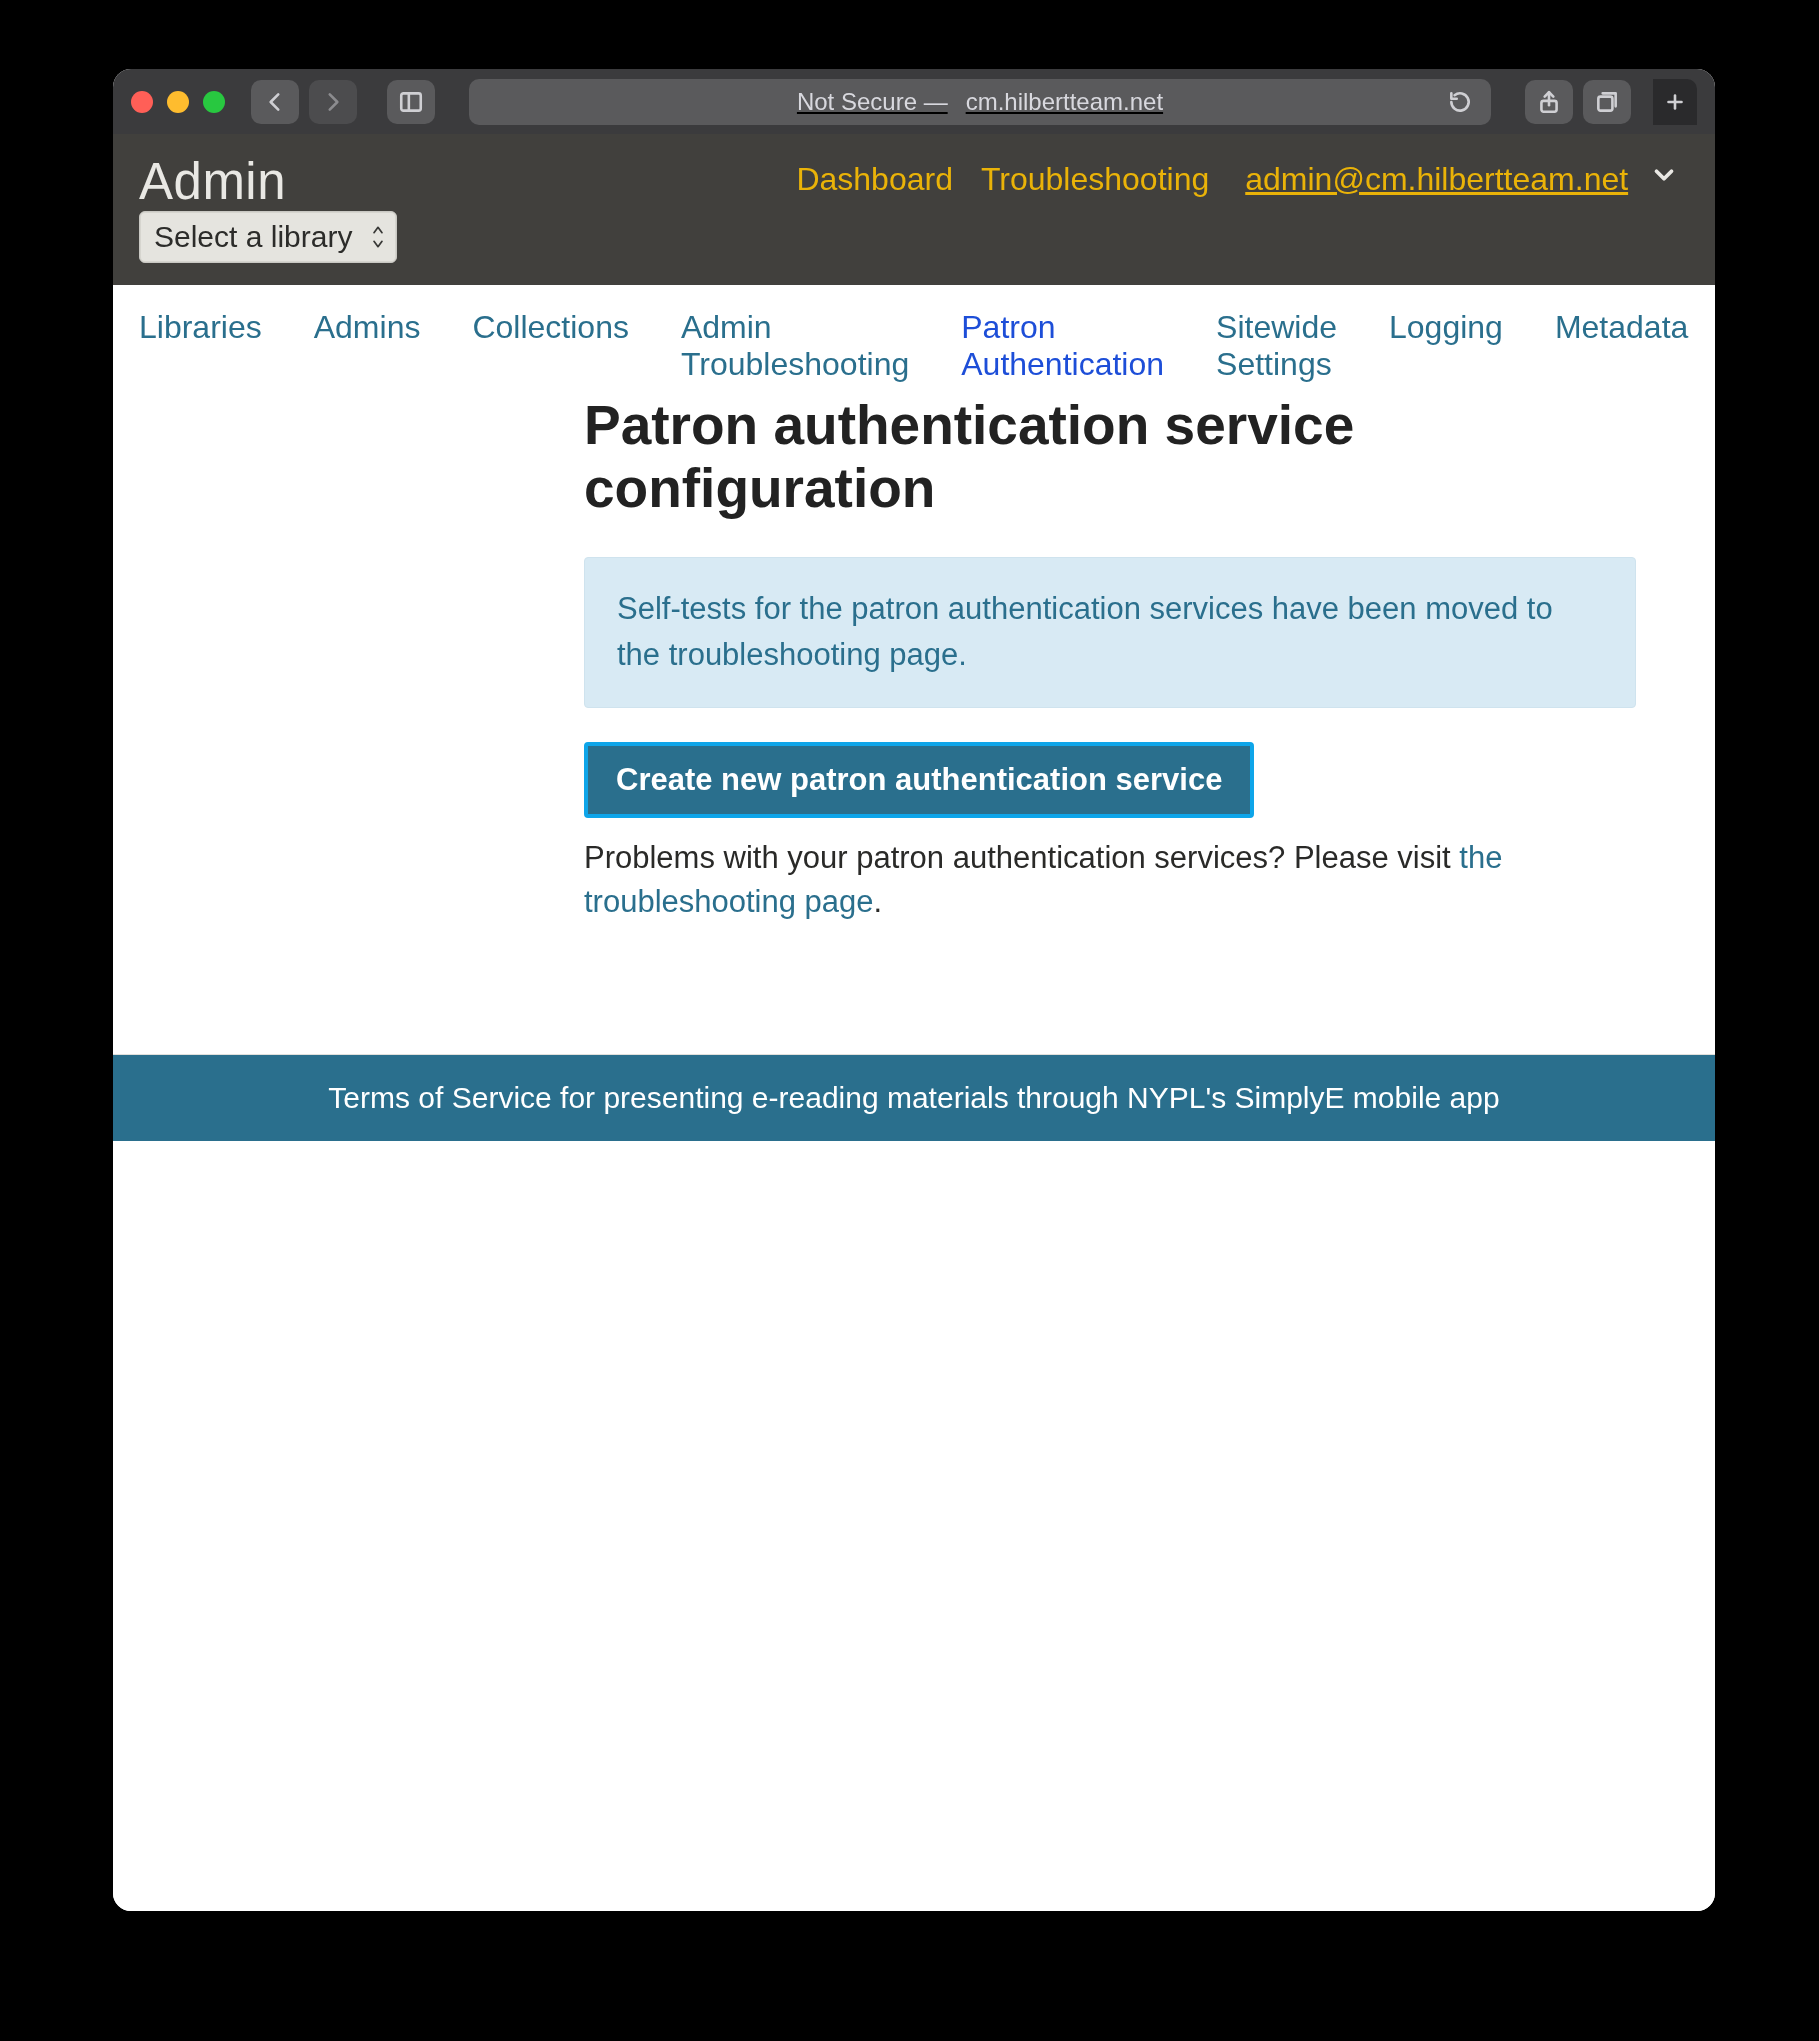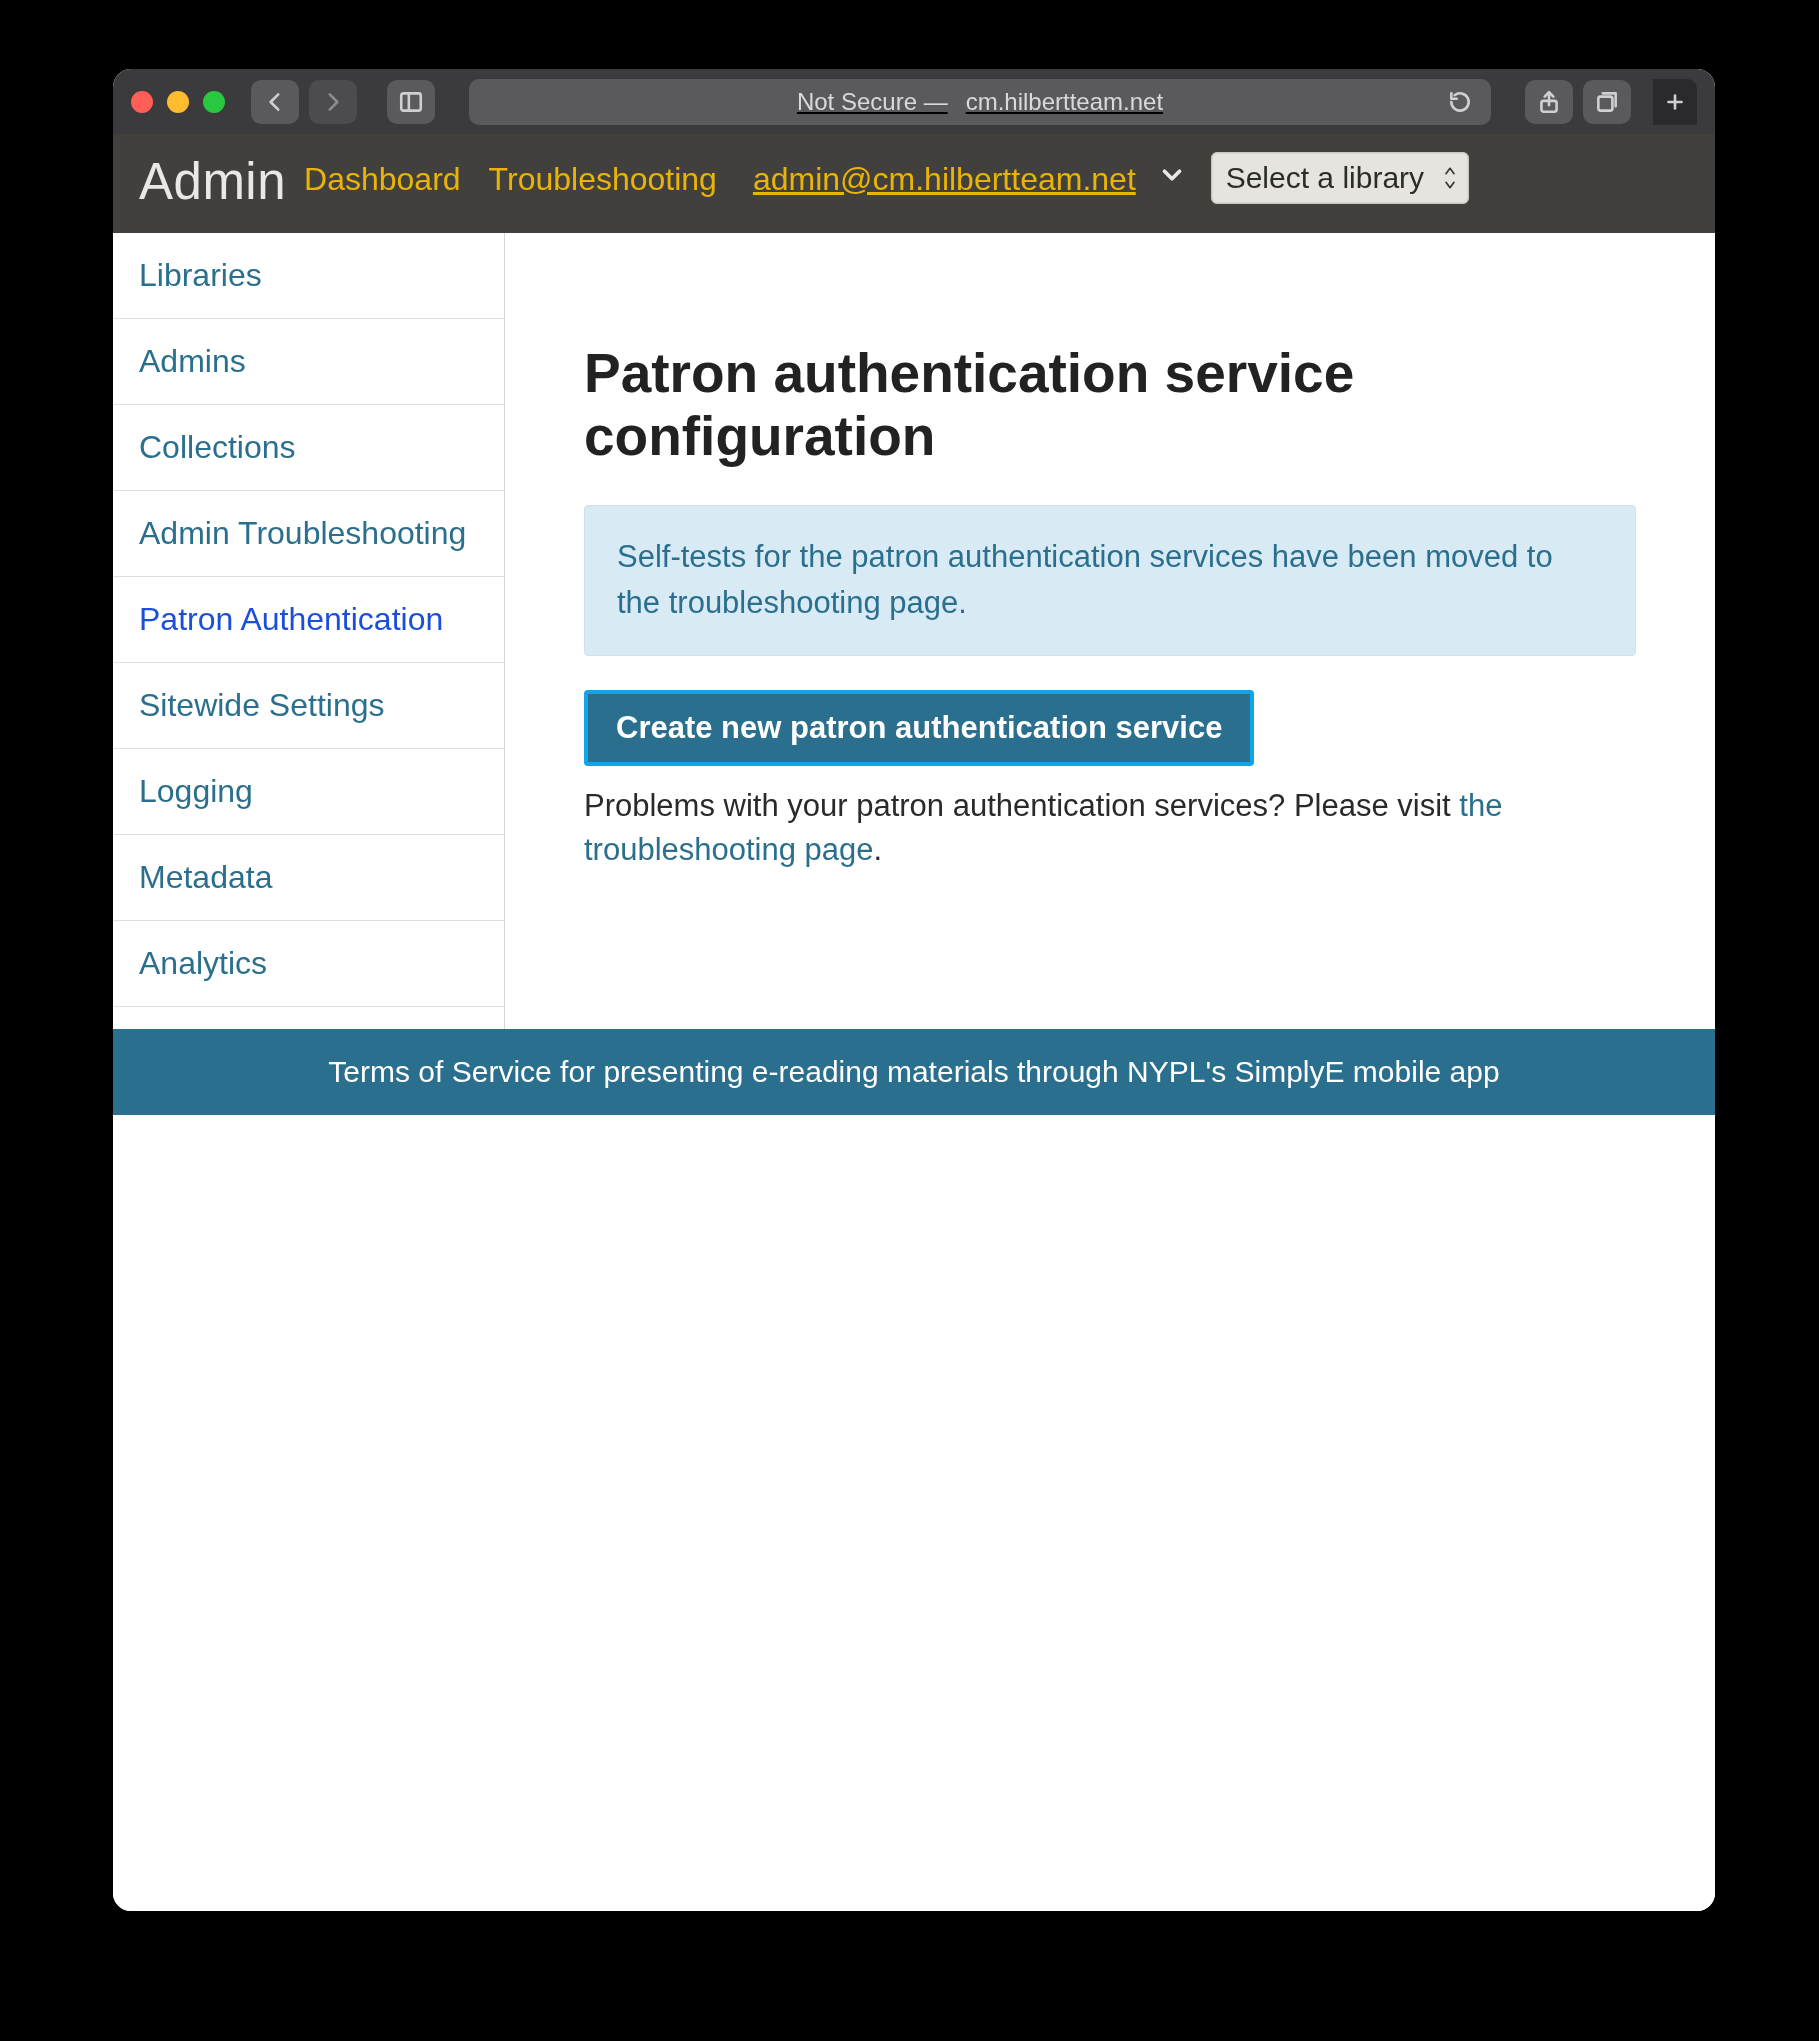--- a/index.html
+++ b/index.html
@@ -51,21 +51,21 @@
   }
 
   
   .ico { width:26px; height:26px; display:block; }
   .ico path, .ico polyline, .ico rect, .ico line, .ico circle { stroke:#cfcfd3; stroke-width:2.4; fill:none; stroke-linecap:round; stroke-linejoin:round; }
 
   
   .app-header {
     background:#41403d; color:#e9e8e4;
     padding:18px 26px 22px 26px;
-    display:flex; flex-direction:row; gap:14px;
+    display:flex; flex-direction:column; gap:0;
   }
   .top-row { display:flex; align-items:flex-start; gap:8px; }
   .brand { font-size:51px; font-weight:400; letter-spacing:0.5px; margin-right:auto; }
   .main-tab {
     font-size:32px; color:#eab308; padding:8px 10px; line-height:38px;
   }
   .main-tab.active {
     background:#d5d3cd; color:#2a2a28;
   }
   .user-link { font-size:32px; text-decoration:underline; }
@@ -82,21 +82,21 @@
     position:absolute; right:10px; top:50%; transform:translateY(-50%);
     display:flex; flex-direction:column; gap:2px;
   }
   .lib-select .arrows svg path { stroke:#3a3a38; stroke-width:2.6; fill:none; stroke-linecap:round; stroke-linejoin:round;}
 
   
   .app-body { flex:1; display:flex; min-height:0; }
 
   .sidebar {
     width:392px; border-right:1px solid #d7d6d2; background:#fff;
-    display:flex; flex-direction:column;
+    display:flex; flex-direction:row;
   }
   .side-item {
     padding:24px 26px; font-size:32px; color:#2a6f8d; border-bottom:1px solid #e1e0dc;
     background:#fff;
   }
   .side-item.active { color:#1d4ed8; }
 
   .content {
     flex:1; padding:109px 79px 40px 79px;
   }

